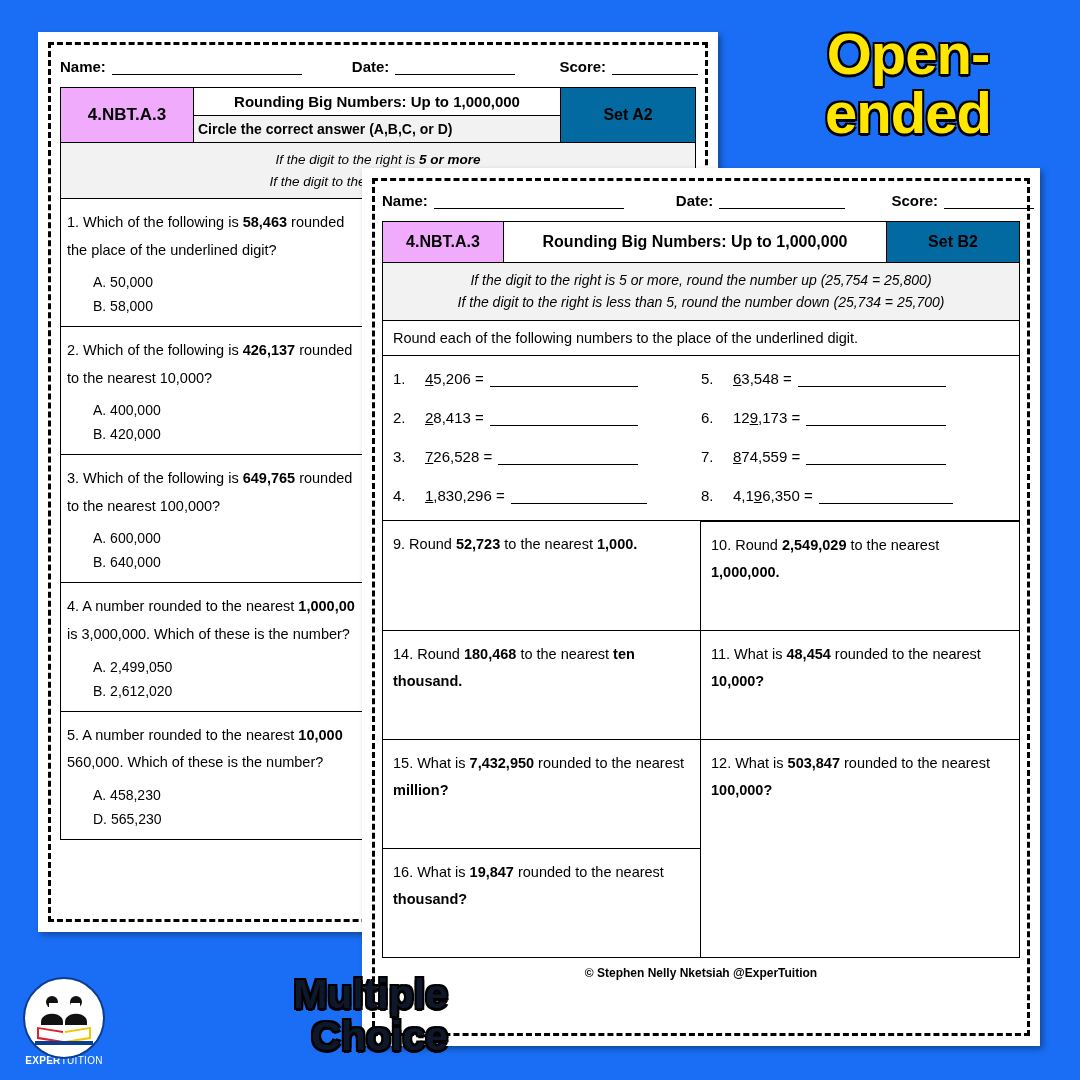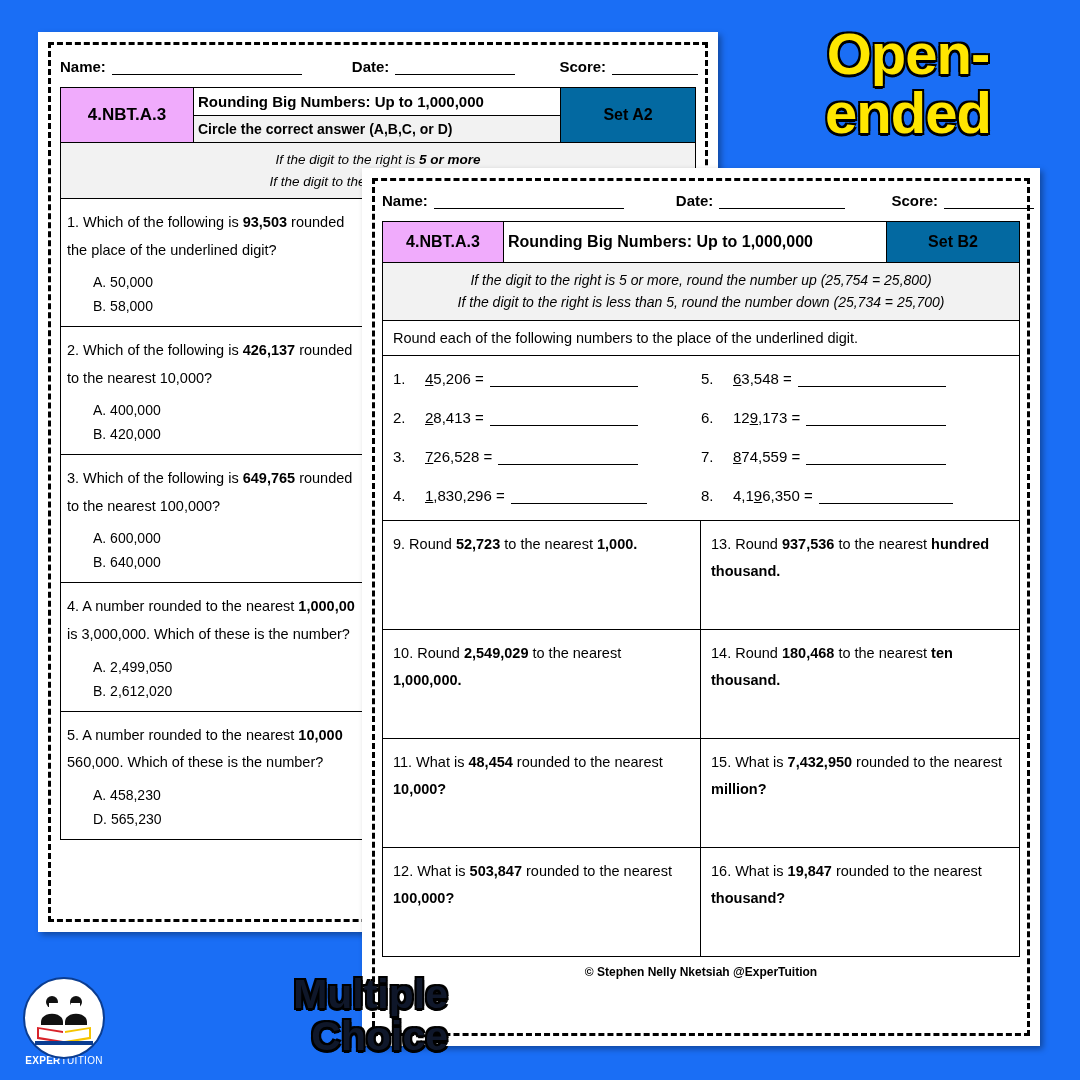--- a/index.html
+++ b/index.html
@@ -30,21 +30,21 @@
 
   
   .band{display:flex;border:1.6px solid #000;margin-top:12px;}
   .band .code{
     display:flex;align-items:center;justify-content:center;
     font-weight:bold;background:#f0abfc;border-right:1.6px solid #000;
     padding:0 10px;
   }
   .band .mid{flex:1;display:flex;flex-direction:column;}
   .band .mid .t1{
-    text-align:left;font-weight:bold;padding:5px 4px;
+    text-align:center;font-weight:bold;padding:5px 4px;
   }
   .band .mid .t2{
     font-weight:bold;padding:5px 4px;border-top:1.6px solid #000;background:#f2f2f2;
   }
   .band .setbox{
     display:flex;align-items:center;justify-content:center;
     font-weight:bold;background:#0369a1;border-left:1.6px solid #000;padding:0 12px;
   }
 
   .ruleband{
@@ -162,21 +162,21 @@
         </div>
         <div>
           <span>If the digit to the right is </span><b>less than 5,</b>
         </div>
       </div>
 
       <div class="qwrap">
 
         <div class="qbox">
           <div class="qtext">
-            <span>1. Which of the following  is </span><b>93,503</b><span> rounded</span>
+            <span>1. Which of the following  is </span><b>58,463</b><span> rounded</span>
             <div>the place of the underlined  digit?</div>
           </div>
           <div class="choices">
             <div>A.  50,000</div>
             <div>C.  59,000</div>
             <div>B.  58,000</div>
             <div>D.  60,000</div>
           </div>
         </div>
 
@@ -312,23 +312,20 @@
         <div class="fill">
           <span class="num">8.</span>
           <span><span>4,1</span><u class="ul">9</u><span>6,350 =</span></span>
           <span class="line" style="width:134px;height:13px;"></span>
         </div>
       </div>
 
       <div class="grid4">
         <div class="cell first">
           <span>9. Round </span><b>52,723</b><span> to the nearest </span><b>1,000.</b>
-        </div>
-        <div class="cell first">
-          <span>13. Round </span><b>937,536</b><span> to the nearest </span><b>hundred thousand.</b>
         </div>
 
         <div class="cell">
           <span>10. Round </span><b>2,549,029</b><span> to the nearest </span><b>1,000,000.</b>
         </div>
         <div class="cell">
           <span>14. Round </span><b>180,468</b><span> to the nearest </span><b>ten thousand.</b>
         </div>
 
         <div class="cell">

